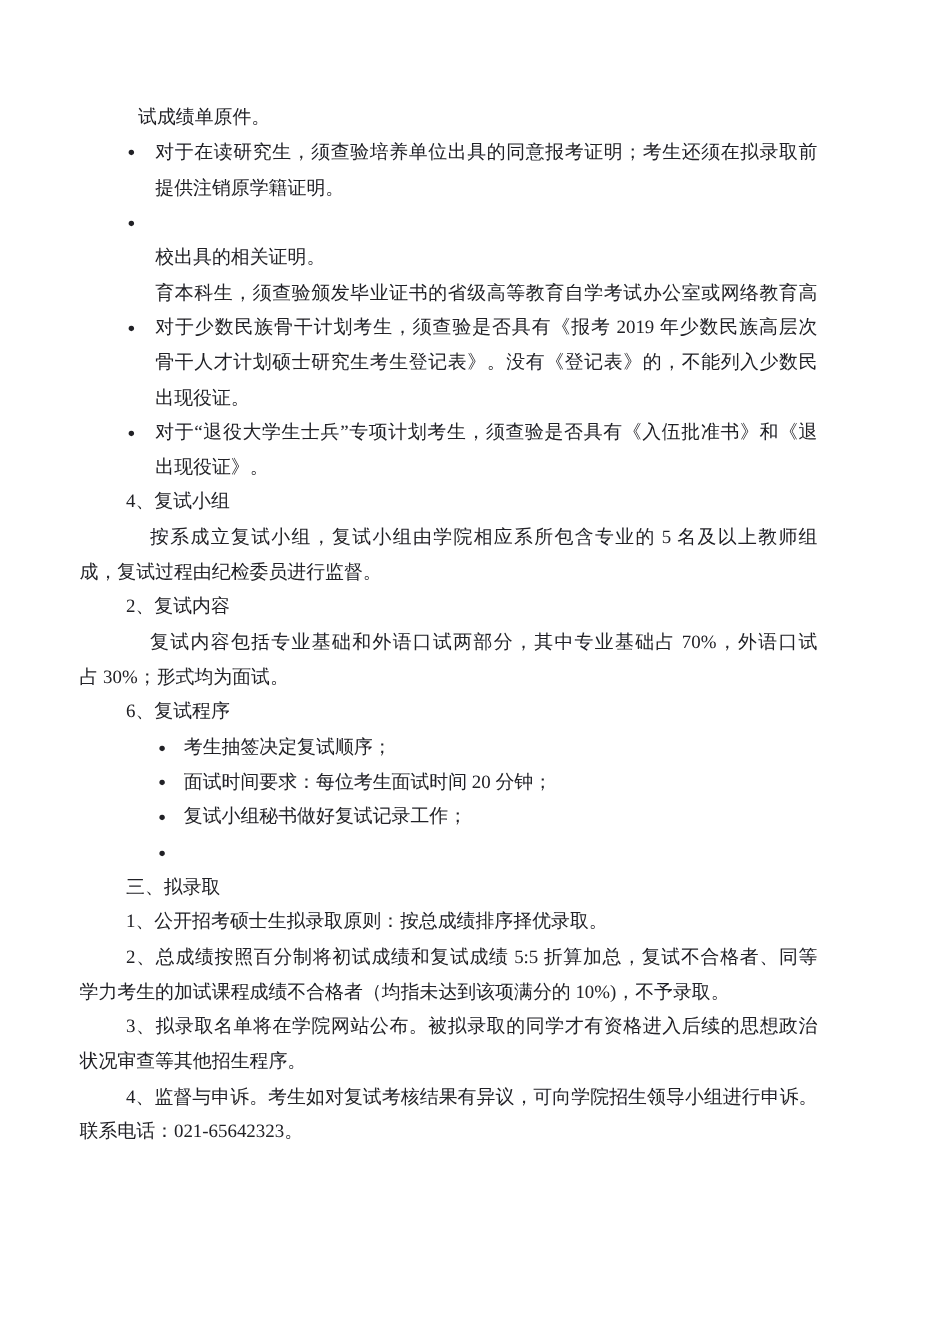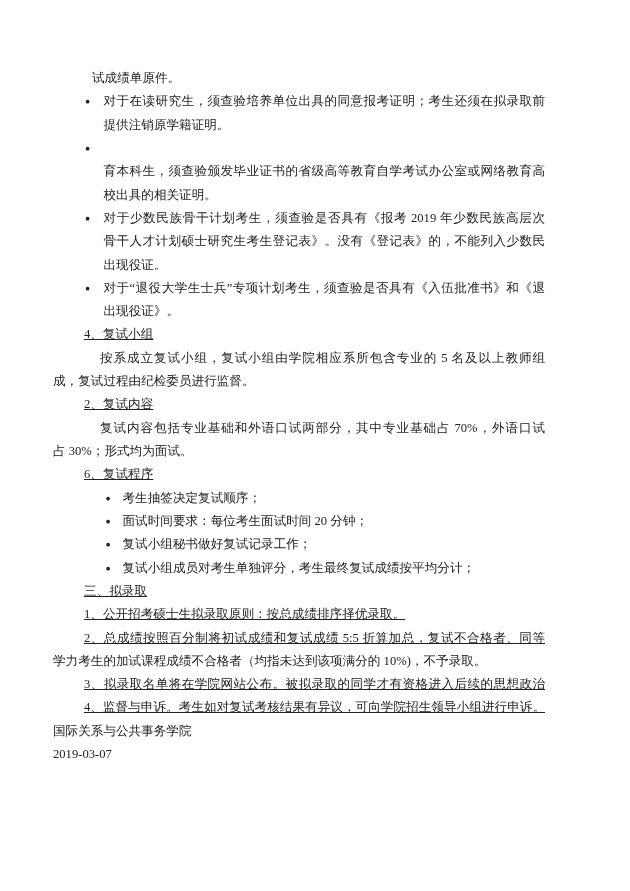--- a/index.html
+++ b/index.html
@@ -27,21 +27,21 @@
     white-space: normal;
   }
   
   .j {
     text-align: justify;
     text-align-last: justify;
     text-justify: inter-character;
   }
   
   .l-cont { padding-left: 0; }
-  .l-num  { padding-left: 31px; text-decoration: underline; }
+  .l-num  { padding-left: 31px; }
   .l-para { padding-left: 47px; }
   .l-hang { padding-left: 39px; }
   .l-b1   { padding-left: 50.5px; }
   .l-b2   { padding-left: 69.5px; }
   .l-sig  { text-align: left; padding-right: 47px; }
   .l-date { padding-right: 73px; }
   .bullet {
     position: absolute;
     top: 0;
     font-size: 8.5px;
@@ -60,22 +60,22 @@
     <div class="line l-hang">试成绩单原件。</div>
 
     <div class="line l-b1 j">
       <span class="bullet">●</span><span>对于在读研究生，须查验培养单位出具的同意报考证明；考生还须在拟录取前</span>
     </div>
     <div class="line l-b1">提供注销原学籍证明。</div>
 
     <div class="line l-b1 j">
       <span class="bullet">●</span>
     </div>
+    <div class="line l-b1">校出具的相关证明。</div>
     <div class="line l-b1 j">育本科生，须查验颁发毕业证书的省级高等教育自学考试办公室或网络教育高</div>
-    <div class="line l-b1">校出具的相关证明。</div>
 
     <div class="line l-b1 j">
       <span class="bullet">●</span><span>对于少数民族骨干计划考生，须查验是否具有《报考 2019 年少数民族高层次</span>
     </div>
     <div class="line l-b1 j">骨干人才计划硕士研究生考生登记表》。没有《登记表》的，不能列入少数民</div>
     <div class="line l-b1">出现役证。</div>
 
     <div class="line l-b1 j">
       <span class="bullet">●</span><span>对于“退役大学生士兵”专项计划考生，须查验是否具有《入伍批准书》和《退</span>
     </div>
@@ -94,27 +94,29 @@
     <div class="line l-b2">
       <span class="bullet">●</span><span>考生抽签决定复试顺序；</span>
     </div>
     <div class="line l-b2">
       <span class="bullet">●</span><span>面试时间要求：每位考生面试时间 20 分钟；</span>
     </div>
     <div class="line l-b2">
       <span class="bullet">●</span><span>复试小组秘书做好复试记录工作；</span>
     </div>
     <div class="line l-b2">
-      <span class="bullet">●</span><span>复试小组成员对考生单独评分，考生最终复试成绩按平均分计；</span>
+      <span class="bullet">●</span>
     </div>
 
     <div class="line l-num">三、拟录取</div>
     <div class="line l-num">1、公开招考硕士生拟录取原则：按总成绩排序择优录取。</div>
     <div class="line l-num j">2、总成绩按照百分制将初试成绩和复试成绩 5:5 折算加总，复试不合格者、同等</div>
     <div class="line l-cont">学力考生的加试课程成绩不合格者（均指未达到该项满分的 10%)，不予录取。</div>
     <div class="line l-num j">3、拟录取名单将在学院网站公布。被拟录取的同学才有资格进入后续的思想政治</div>
+    <div class="line l-cont">状况审查等其他招生程序。</div>
     <div class="line l-num j">4、监督与申诉。考生如对复试考核结果有异议，可向学院招生领导小组进行申诉。</div>
+    <div class="line l-cont">联系电话：021-65642323。</div>
 
     <div class="line l-sig">国际关系与公共事务学院</div>
     <div class="line l-date">2019-03-07</div>
 
   </div>
 </div>
 
 </body></html>

